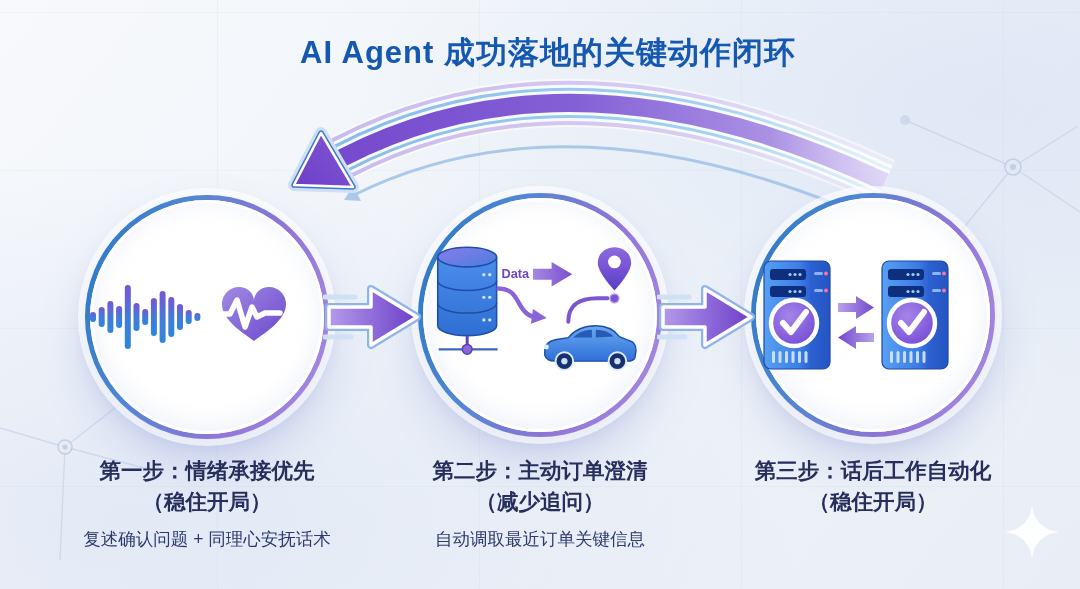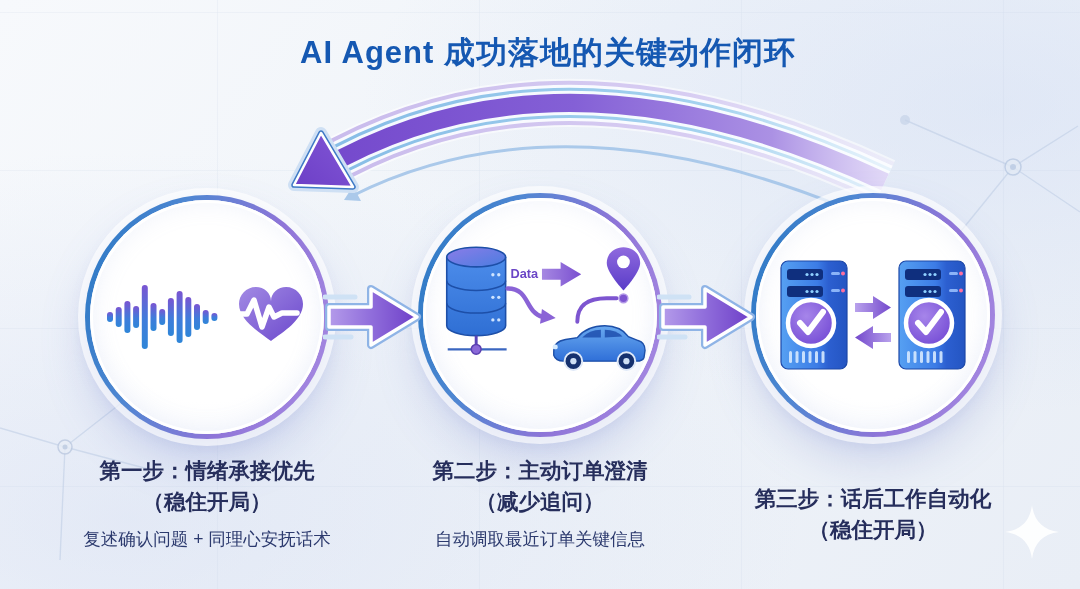--- a/index.html
+++ b/index.html
@@ -29,27 +29,27 @@
     background:linear-gradient(108deg,#2e7ac6 6%,#4f87d2 32%,#8f75d8 64%,#a184df 88%);
     padding:5px;box-sizing:border-box;
     box-shadow:0 0 0 7px rgba(255,255,255,.65),
                0 22px 44px rgba(110,125,200,.26),
                0 6px 16px rgba(120,140,210,.18);
   }
   .circle-inner{
     width:100%;height:100%;border-radius:50%;
     background:radial-gradient(circle at 50% 42%, #ffffff 58%, #f3f6fc 100%);
     box-shadow:inset 0 0 0 3px #ffffff, inset 0 0 26px rgba(150,165,225,.16);
-    display:flex;align-items:center;justify-content:center;
+    display:flex;align-items:center;justify-content:flex-start;
   }
   .c1{left:85px;top:195px;} .c2{left:418px;top:193px;} .c3{left:751px;top:193px;}
   .step-arrow{position:absolute;top:281px;}
   .sa1{left:323px;} .sa2{left:657px;}
   .step-label{position:absolute;top:456px;width:340px;text-align:center;}
-  .sl1{left:37px;} .sl2{left:370px;} .sl3{left:703px;margin-top:28px;}
+  .sl1{left:37px;} .sl2{left:370px;} .sl3{left:703px;}
   .step-label h3{margin:0;font-size:21.5px;line-height:31px;font-weight:bold;color:#262e5c;}
   .step-label .desc{margin:9px 0 0;font-size:17.5px;font-weight:500;color:#2c3a6e;}
 </style>
 </head>
 <body>
 
 <div class="stage">
   <div class="grid"></div>
 
   <svg class="decor" width="1080" height="589" viewBox="0 0 1080 589">

